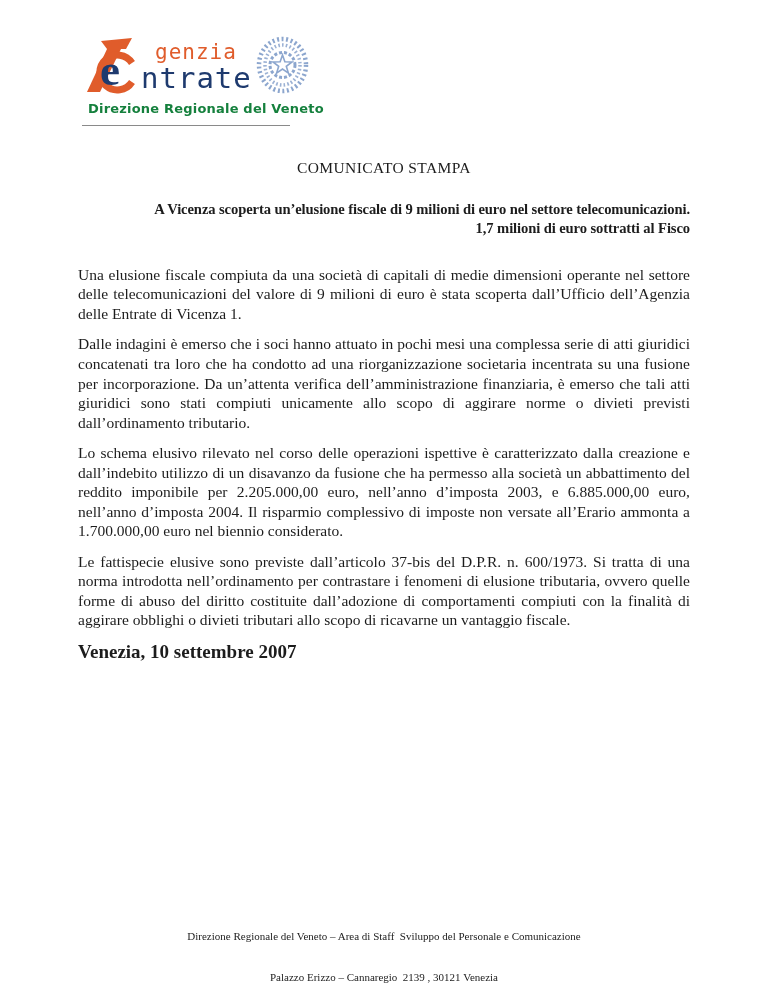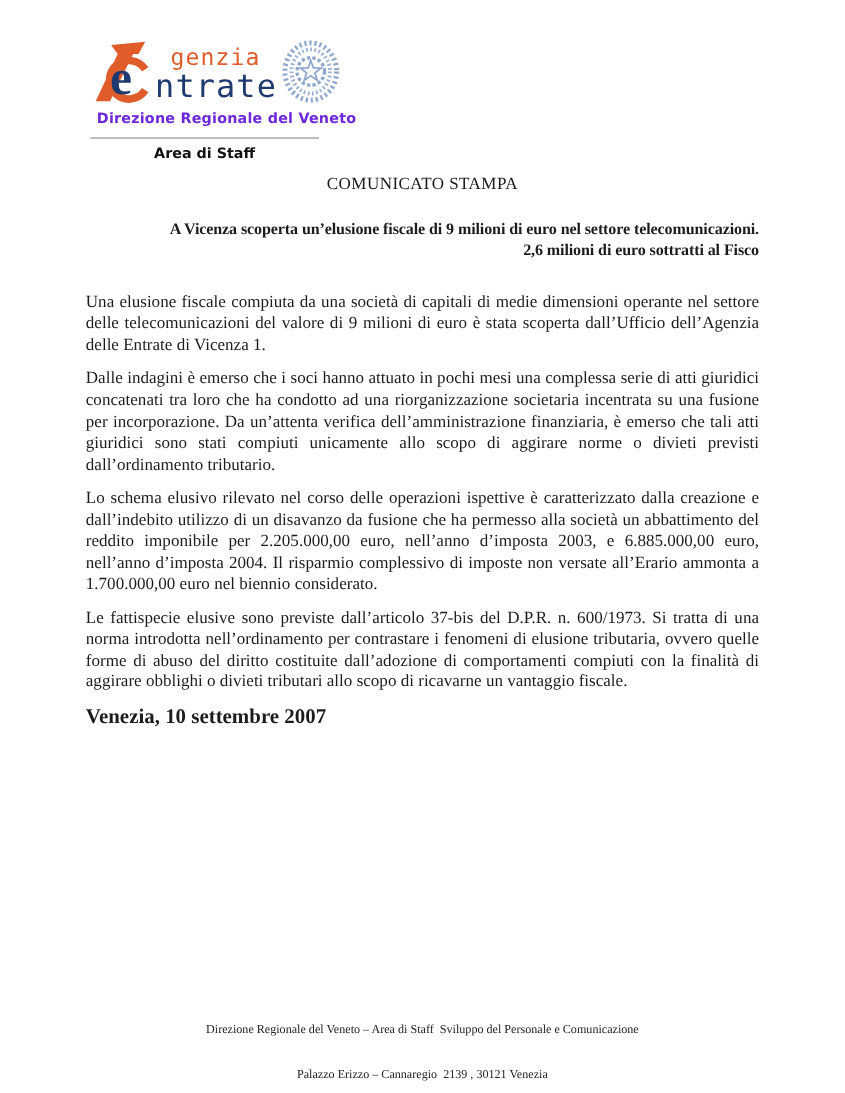--- a/index.html
+++ b/index.html
@@ -22,21 +22,21 @@
     font-family:"DejaVu Sans Mono", monospace;
     font-weight:normal; line-height:1; margin-left:-2px;
   }
   .word-top  { display:block; color:#E05C2B; font-size:21px; letter-spacing:1px; margin:6px 0 0 10px; }
   .word-bottom { display:block; color:#1E3A6E; font-size:29px; letter-spacing:1px; margin:1px 0 0 -4px; }
   .emblem { width:55px; height:58px; margin-left:3px; margin-top:0; flex:none; }
 
   .direzione {
     margin:7px 0 0 3px;
     font-family:"DejaVu Sans", sans-serif;
-    font-weight:bold; font-size:13px; color:#6d28d9; letter-spacing:0.2px;
+    font-weight:bold; font-size:13px; color:#15803d; letter-spacing:0.2px;
   }
   .rule { width:208px; border-top:1.5px solid #8a8a8a; margin:9px 0 0 -3px; }
   .area {
     width:208px; margin:7px 0 0 -3px; text-align:center;
     font-family:"DejaVu Sans", sans-serif;
     font-weight:bold; font-size:13px; color:#121212;
   }
 
   
   .body-content { position:absolute; left:78px; right:78px; top:159px; }
@@ -84,29 +84,28 @@
       </div>
       <svg class="emblem" viewBox="0 0 54 58">
         <ellipse cx="27" cy="29" rx="23.5" ry="26" fill="none" stroke="#8CA6CE" stroke-width="4.5" stroke-dasharray="2 2.6"></ellipse>
         <ellipse cx="27" cy="29" rx="17.5" ry="20" fill="none" stroke="#9BB1D4" stroke-width="3.5" stroke-dasharray="1.6 2.2"></ellipse>
         <circle cx="27" cy="29" r="12.5" fill="#ffffff" stroke="#8CA6CE" stroke-width="3" stroke-dasharray="3 2"></circle>
         <path d="M27,19 L29.35,25.76 L36.51,25.91 L30.80,30.24 L32.88,37.09 L27,33 L21.12,37.09 L23.20,30.24 L17.49,25.91 L24.65,25.76 Z" fill="#ffffff" stroke="#8CA6CE" stroke-width="1.6"></path>
       </svg>
     </div>
     <div class="direzione">Direzione Regionale del Veneto</div>
     <div class="rule"></div>
-    <div class="area">Area di Staff</div>
   </div>
 
   <div class="body-content">
     <div class="kicker">COMUNICATO STAMPA</div>
 
     <div class="doc-title">
       <span>A Vicenza scoperta un’elusione fiscale di 9 milioni di euro nel settore telecomunicazioni.</span>
-      <span>2,6 milioni di euro sottratti al Fisco</span>
+      <span>1,7 milioni di euro sottratti al Fisco</span>
     </div>
 
     <div class="paragraphs">
       <p class="para">Una elusione fiscale compiuta da una società di capitali di medie dimensioni operante nel settore delle telecomunicazioni del valore di 9 milioni di euro è stata scoperta dall’Ufficio dell’Agenzia delle Entrate di Vicenza 1.</p>
       <p class="para">Dalle indagini è emerso che i soci hanno attuato in pochi mesi una complessa serie di atti giuridici concatenati tra loro che ha condotto ad una riorganizzazione societaria incentrata su una fusione per incorporazione. Da un’attenta verifica dell’amministrazione finanziaria, è emerso che tali atti giuridici sono stati compiuti unicamente allo scopo di aggirare norme o divieti previsti dall’ordinamento tributario.</p>
       <p class="para">Lo schema elusivo rilevato nel corso delle operazioni ispettive è caratterizzato dalla creazione e dall’indebito utilizzo di un disavanzo da fusione che ha permesso alla società un abbattimento del reddito imponibile per 2.205.000,00 euro, nell’anno d’imposta 2003, e 6.885.000,00 euro, nell’anno d’imposta 2004. Il risparmio complessivo di imposte non versate all’Erario ammonta a 1.700.000,00 euro nel biennio considerato.</p>
       <p class="para">Le fattispecie elusive sono previste dall’articolo 37-bis del D.P.R. n. 600/1973. Si tratta di una norma introdotta nell’ordinamento per contrastare i fenomeni di elusione tributaria, ovvero quelle forme di abuso del diritto costituite dall’adozione di comportamenti compiuti con la finalità di aggirare obblighi o divieti tributari allo scopo di ricavarne un vantaggio fiscale.</p>
     </div>
 
     <div class="dateline">Venezia, 10 settembre 2007</div>

